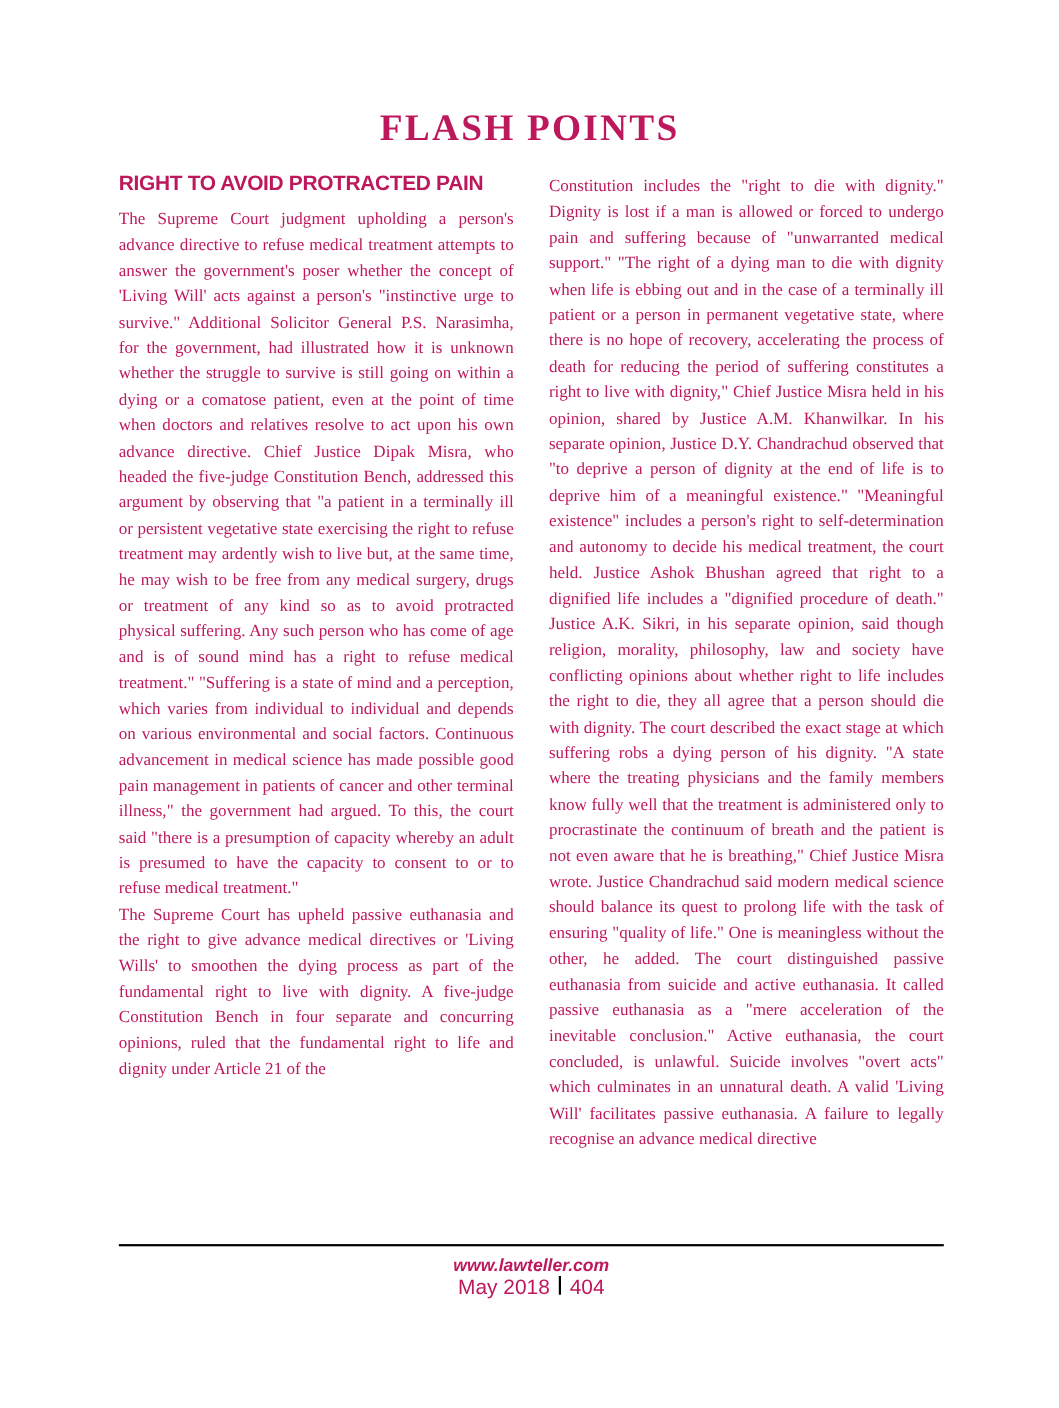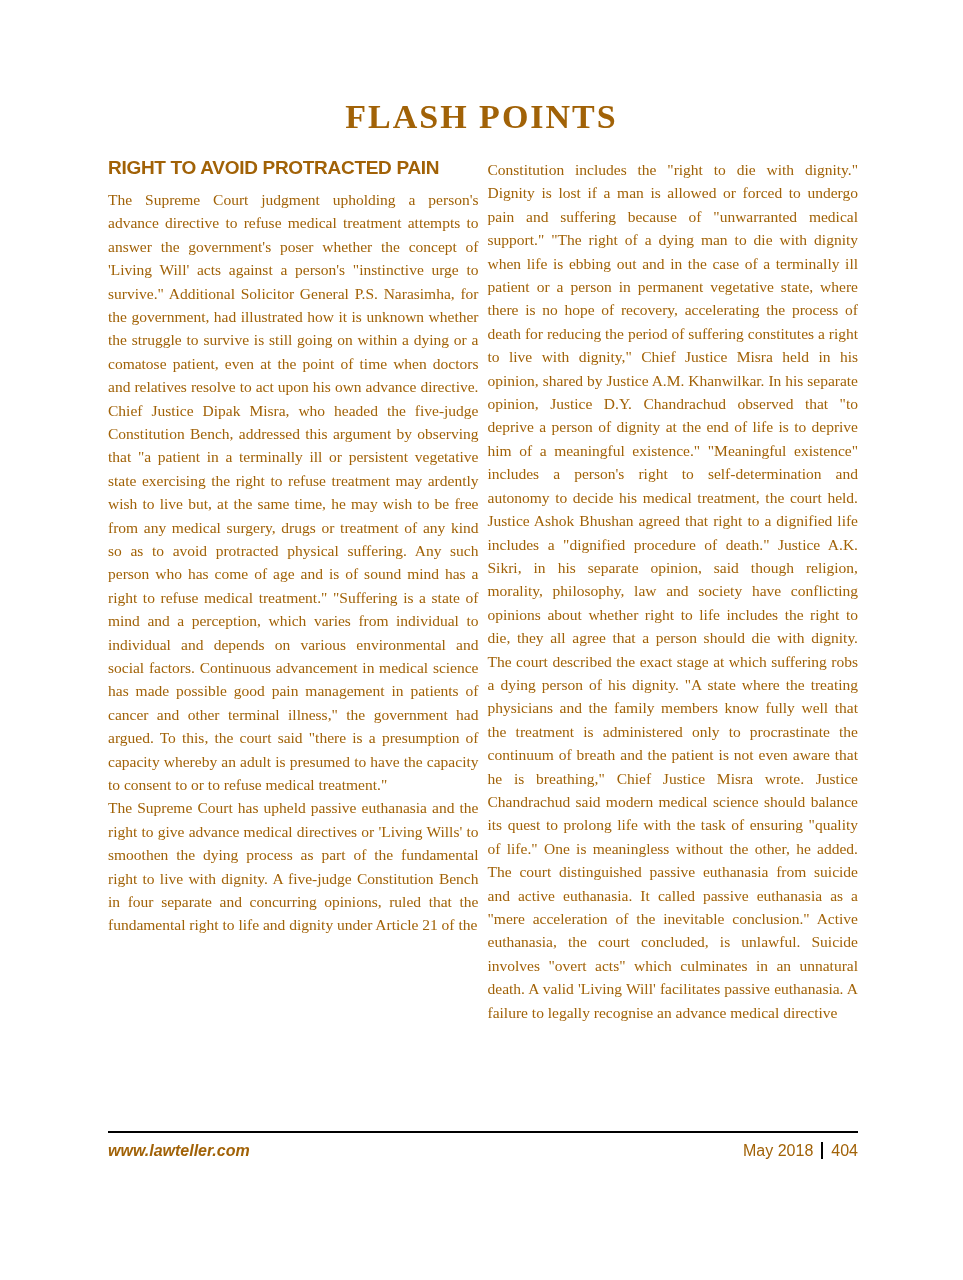--- a/index.html
+++ b/index.html
@@ -1,37 +1,37 @@
 <!DOCTYPE html>
 <html><head>
 <meta charset="utf-8">
 <style>
   * { box-sizing: border-box; }
   html, body { margin: 0; padding: 0; background: #ffffff; }
   .page {
     width: 963px;
     height: 1280px;
     background: #ffffff;
-    color: #a16207;
+    color: #be185d;
     position: relative;
     font-family: "Liberation Serif", serif;
     overflow: hidden;
   }
   .title {
     margin: 0;
     padding-top: 98px;
     text-align: center;
     font-family: "Liberation Serif", serif;
     font-weight: bold;
     font-size: 34px;
     letter-spacing: 2px;
   }
   .columns {
     display: flex;
-    gap: 9px;
+    gap: 32px;
     margin: 22px 105px 0 108px;
   }
   .col { flex: 1; min-width: 0; }
   .article-heading {
     margin: 0 0 9px 0;
     font-family: "Liberation Sans", sans-serif;
     font-weight: bold;
     font-size: 19px;
     letter-spacing: -0.3px;
     line-height: 1.1;
@@ -47,31 +47,32 @@
     position: absolute;
     left: 108px;
     right: 105px;
     top: 1131px;
     border-top: 2px solid #000;
     padding-top: 9px;
     display: flex;
     justify-content: space-between;
     align-items: center;
     font-family: "Liberation Sans", sans-serif;
+    flex-direction: column;
   }
   .footer-website {
     font-style: italic;
     font-weight: bold;
     font-size: 16px;
   }
   .footer-right {
     display: flex;
     align-items: flex-start;
     gap: 8px;
-    font-size: 16px;
+    font-size: 19px;
   }
   .footer-sep {
     display: inline-block;
     width: 2px;
     height: 17px;
     background: #000;
   }
 </style>
 </head>
 <body>

